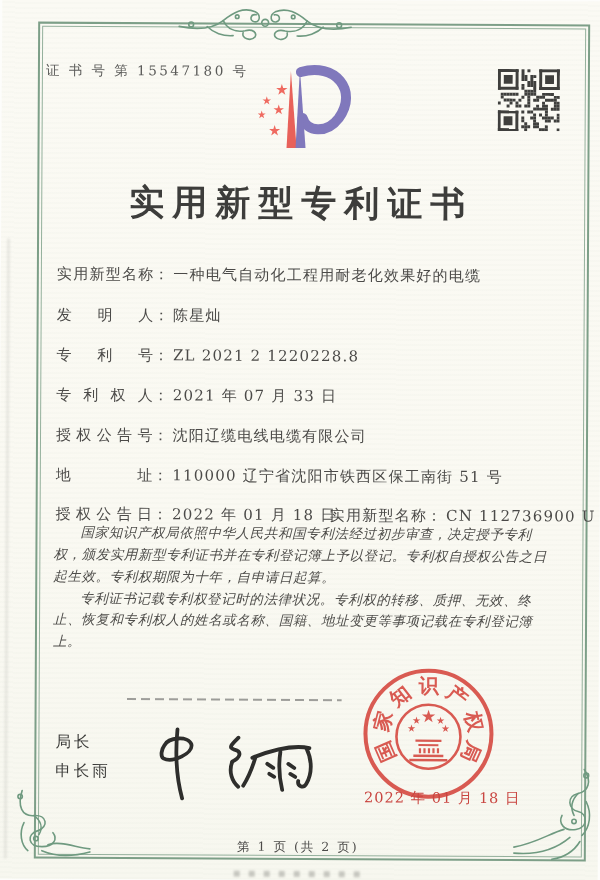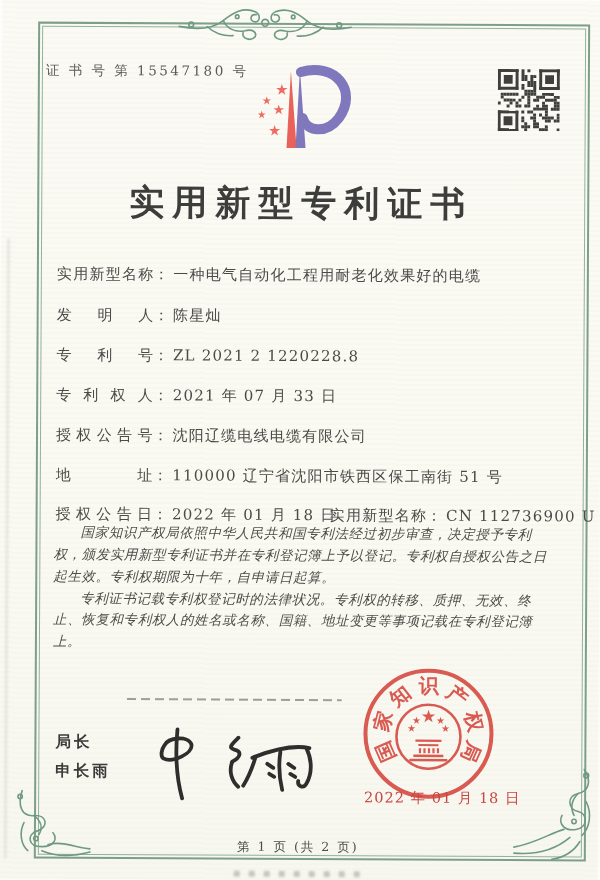--- a/index.html
+++ b/index.html
@@ -43,21 +43,21 @@
     position:absolute;left:54px;top:523px;width:504px;
     font-size:13.5px;line-height:1.62;color:#4e4d4a;letter-spacing:0.6px;
     font-style:italic;
   }
   .paras p{margin:0;text-indent:2em;}
   .artifact{
     position:absolute;left:128px;top:699px;width:215px;height:2px;opacity:.5;
     background:repeating-linear-gradient(90deg,#444 0 9px,transparent 9px 14px);
   }
   .director{position:absolute;left:57px;font-family:"DejaVu Sans","Liberation Sans",sans-serif;
-    font-size:15.5px;font-weight:700;color:#3a3a38;letter-spacing:3px;}
+    font-size:15.5px;font-weight:400;color:#3a3a38;letter-spacing:3px;}
   .director.t{top:733px;}
   .director.n{top:762px;}
   .sig{position:absolute;left:150px;top:712px;}
   .sig path{fill:none;stroke:#2e2e2c;stroke-width:3.8;stroke-linecap:round;stroke-linejoin:round;}
   .seal{position:absolute;left:363px;top:666px;opacity:.9;mix-blend-mode:multiply;}
   .seal text{font-family:"DejaVu Serif","Liberation Serif",serif;font-weight:700;}
   .seal-date{
     position:absolute;left:366px;top:788px;width:140px;
     font-size:14.5px;color:#c94641;letter-spacing:1px;white-space:nowrap;z-index:5;
   }

